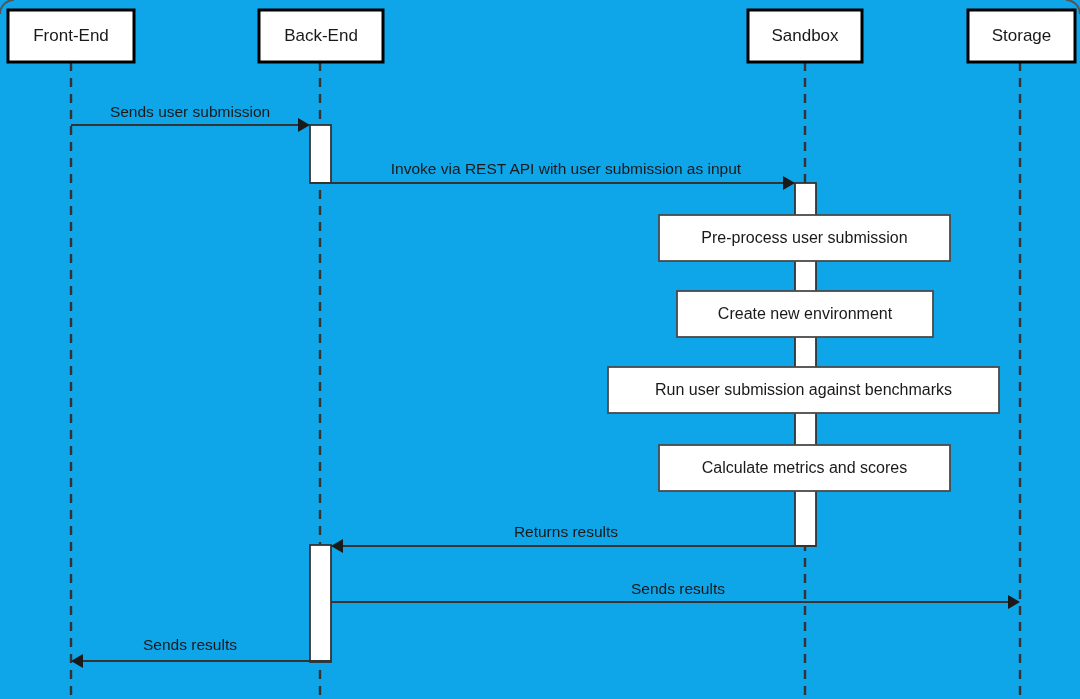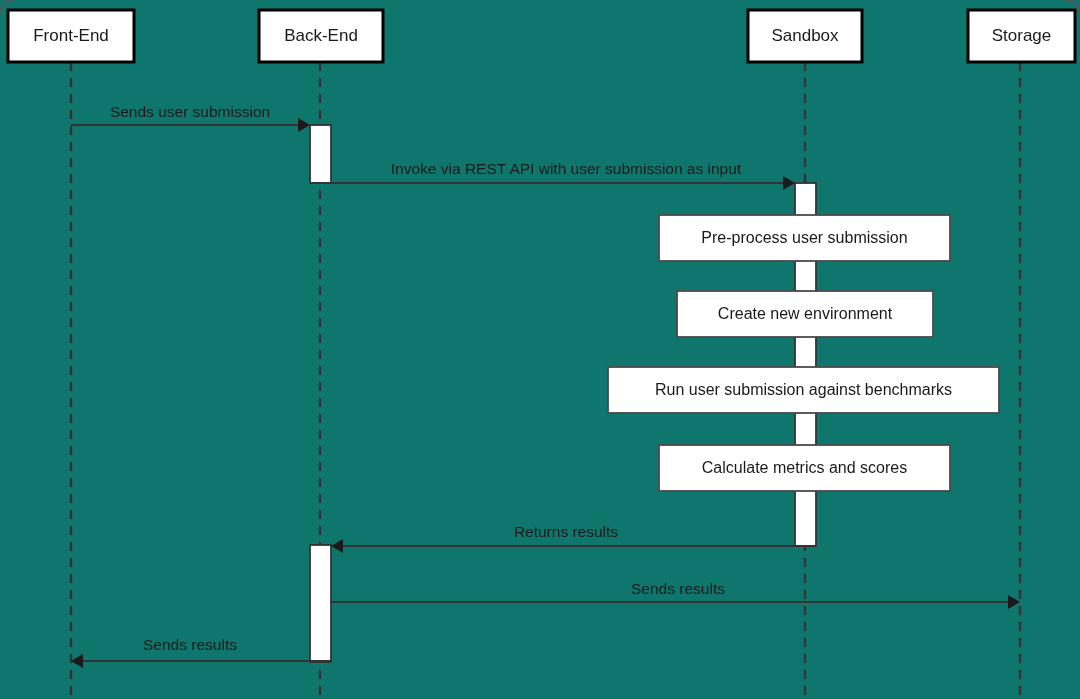--- a/index.html
+++ b/index.html
@@ -8,21 +8,21 @@
     padding: 0;
     background: #ffffff;
   }
   body {
     font-family: "Liberation Sans", sans-serif;
   }
   #diagram-root {
     position: relative;
     width: 1080px;
     height: 699px;
-    background: #0f766e;
+    background: #0ea5e9;
     overflow: hidden;
   }
   #diagram-svg {
     position: absolute;
     left: 0;
     top: 0;
     width: 1080px;
     height: 699px;
     display: block;
   }

